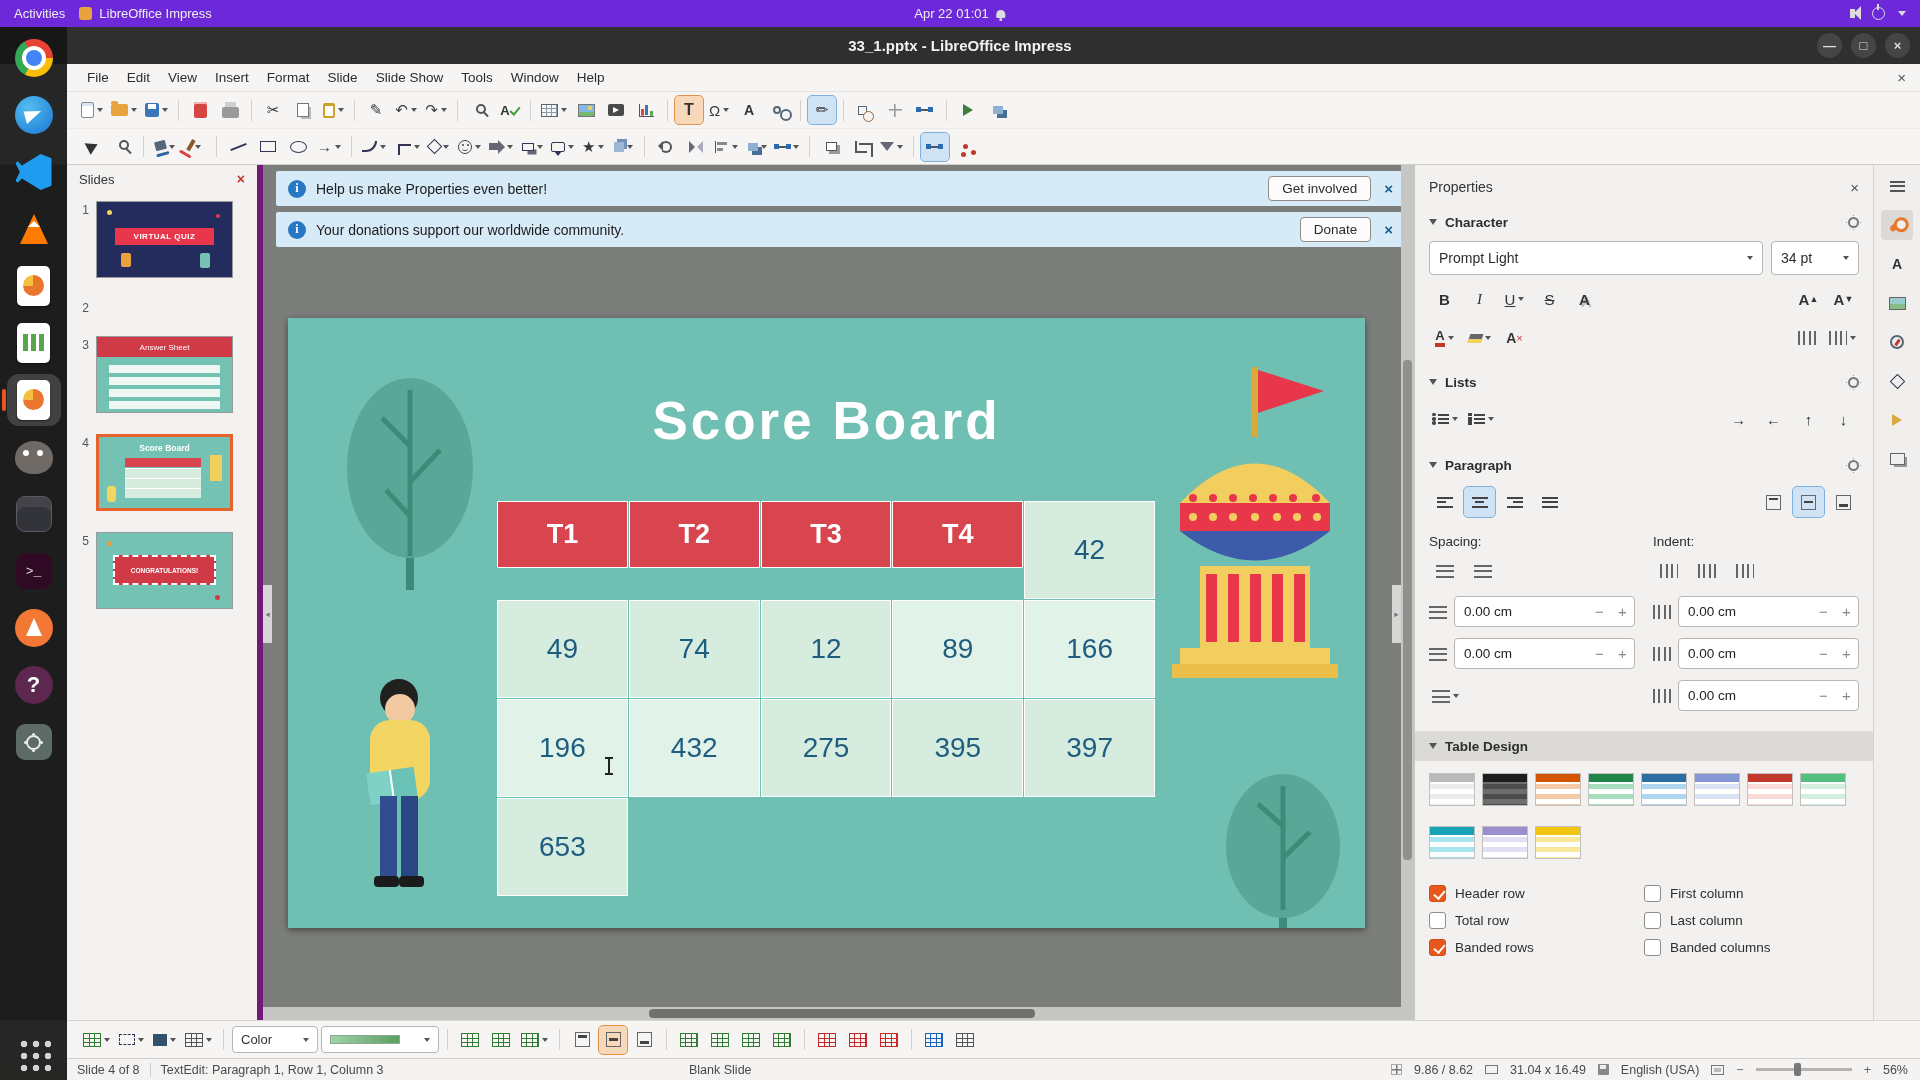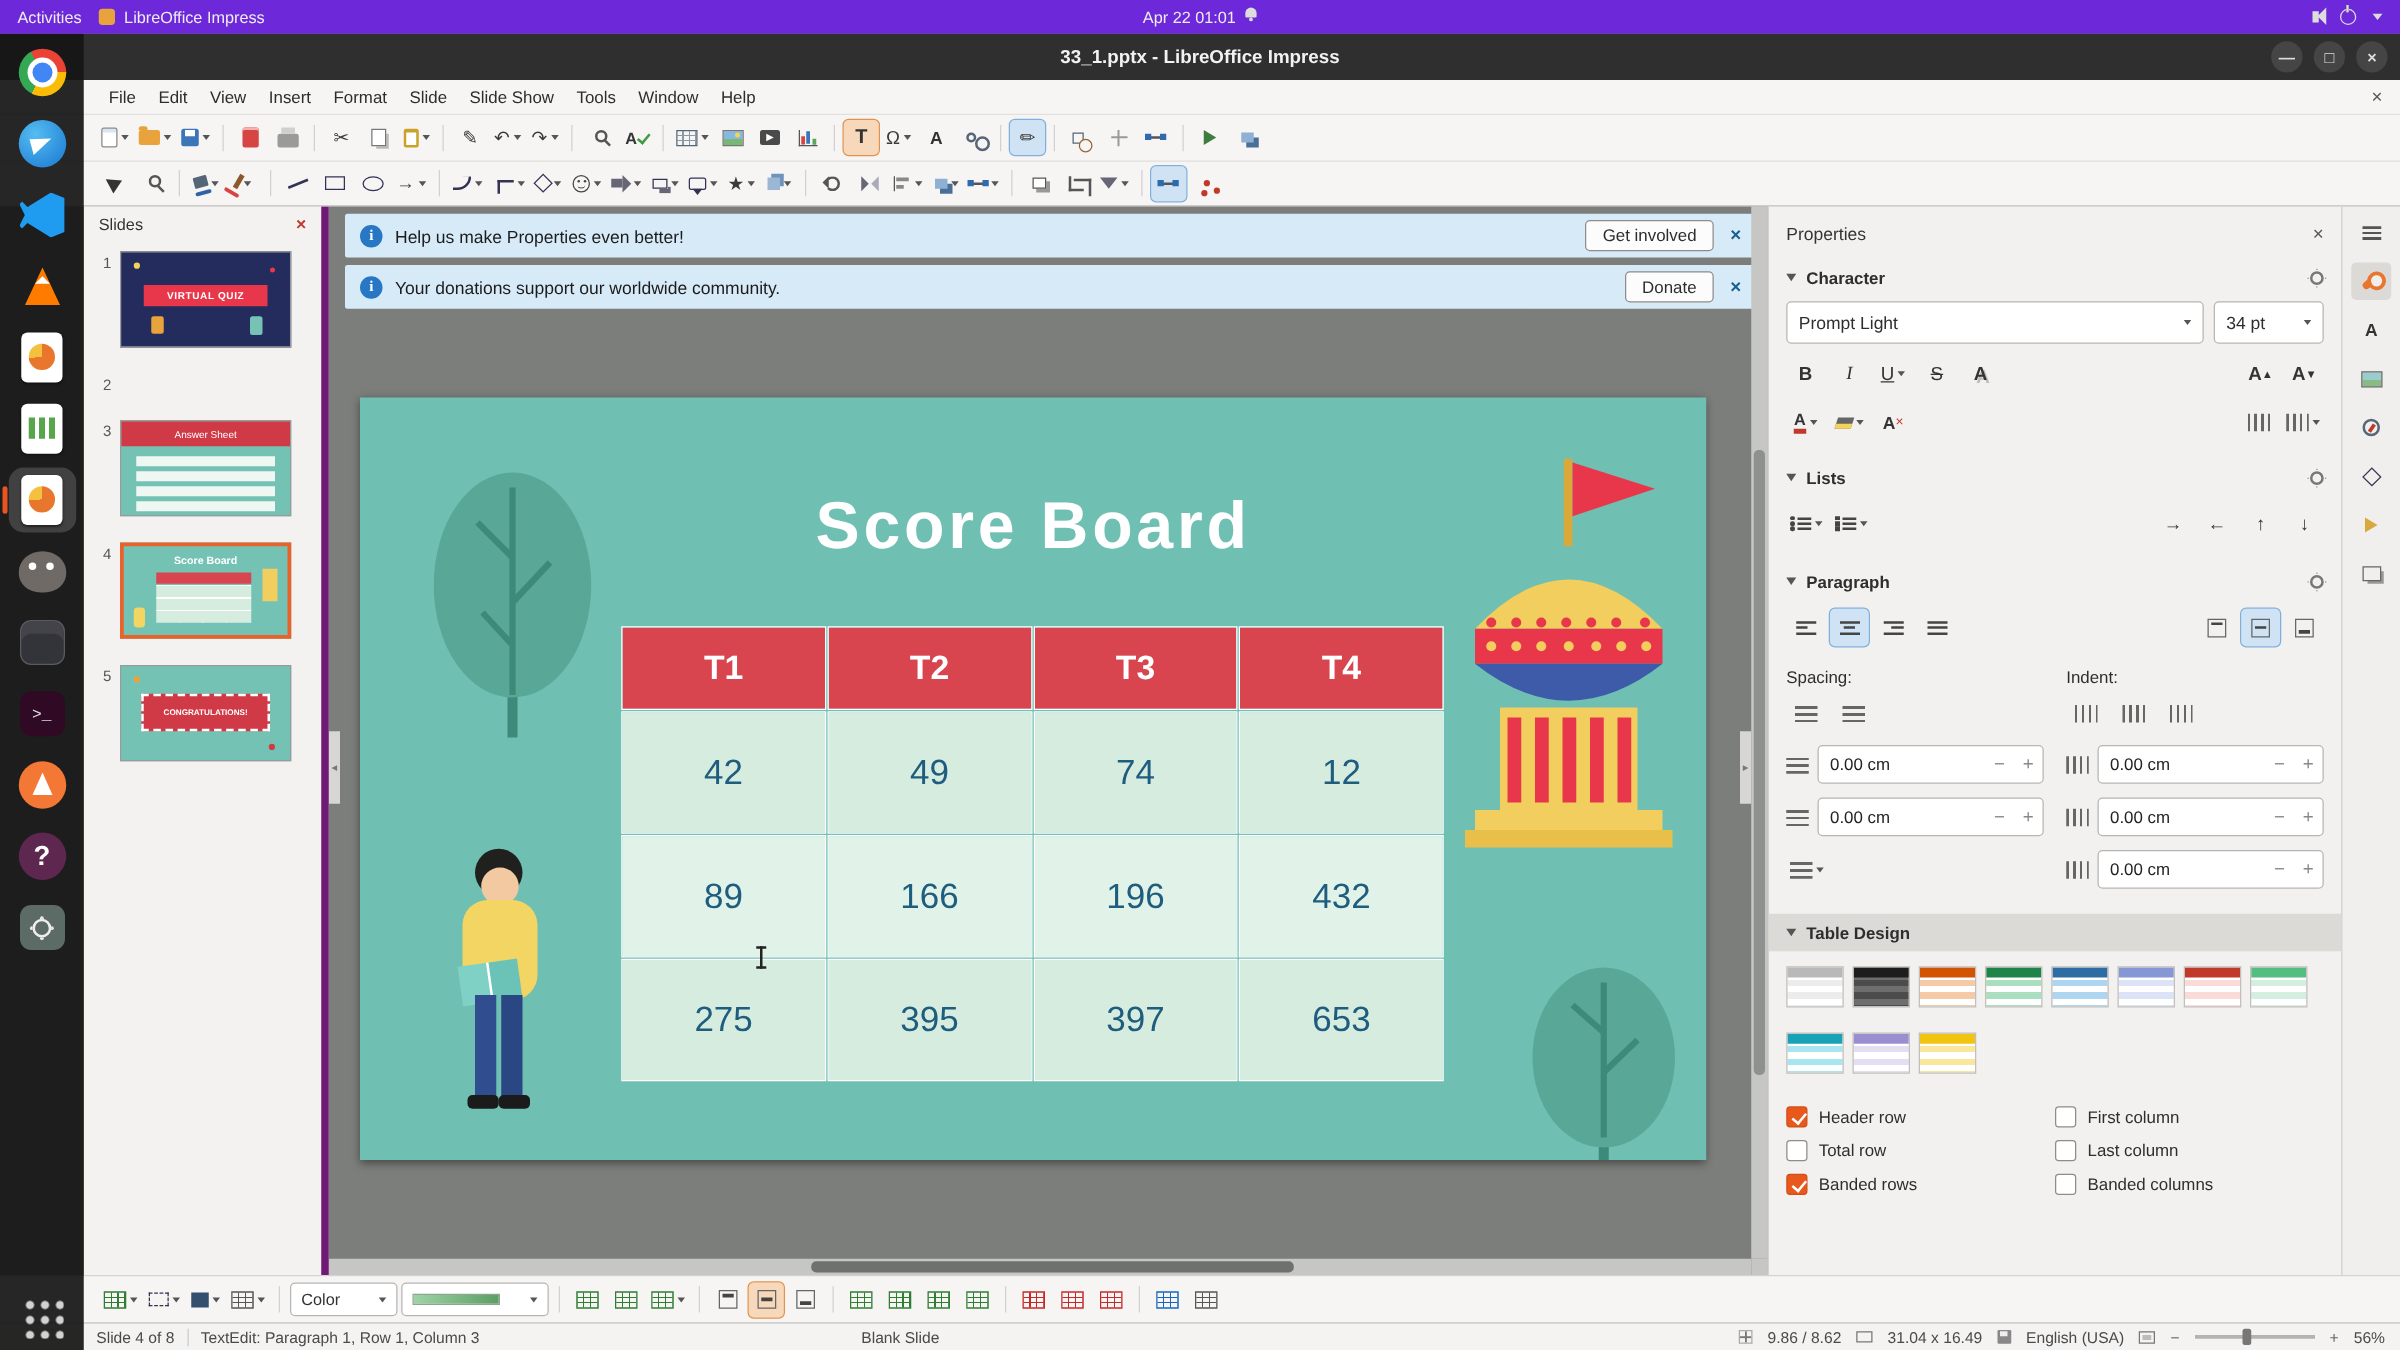--- a/index.html
+++ b/index.html
@@ -4,21 +4,21 @@
 <style>
 *{margin:0;padding:0;box-sizing:border-box}
 html,body{width:1920px;height:1080px;overflow:hidden;font-family:"Liberation Sans",sans-serif;background:#7c7e7b}
 i,b,s,u{font-style:normal;text-decoration:none;font-weight:normal}
 
 
 .topbar{position:absolute;top:0;left:0;right:0;height:27px;background:#6d28d9;color:#eee;display:flex;align-items:center;font-size:13px;z-index:300}
 .tb-left{display:flex;align-items:center;gap:14px;padding-left:14px}
 .tb-app{display:flex;align-items:center;gap:7px}
 .tb-appdot{width:13px;height:13px;border-radius:3px;background:#e8a33d}
-.tb-center{position:absolute;left:50%;transform:translateX(-50%);display:flex;gap:8px}
+.tb-center{position:absolute;left:50%;transform:translateX(-50%);display:flex;align-items:center;gap:8px}
 .bell{width:9px;height:8px;background:#ddd;border-radius:5px 5px 1px 1px;position:relative}
 .bell::after{content:"";position:absolute;left:3px;bottom:-3px;width:3px;height:3px;border-radius:50%;background:#ddd}
 .tb-right{margin-left:auto;display:flex;align-items:center;gap:13px;padding-right:14px}
 .spk{width:5px;height:9px;background:#ddd;position:relative;margin-right:4px}
 .spk::after{content:"";position:absolute;right:-6px;top:-3px;border-top:7px solid transparent;border-bottom:7px solid transparent;border-right:7px solid #ddd}
 .pwr{width:13px;height:13px;border:1.7px solid #ddd;border-radius:50%;position:relative}
 .pwr::after{content:"";position:absolute;left:4px;top:-4px;width:1.8px;height:6px;background:#060606;box-shadow:inset 0 0 0 2px #ddd}
 .carettop{width:0;height:0;border-left:4px solid transparent;border-right:4px solid transparent;border-top:5px solid #ddd}
 
 
@@ -151,21 +151,21 @@
 .th-title{position:absolute;top:6px;left:0;right:0;text-align:center;font-weight:bold}
 
 
 .canvas{position:absolute;left:263px;top:165px;right:506px;bottom:60px;background:#7c7e7b;overflow:hidden;z-index:20}
 .notif{position:absolute;left:13px;width:1132px;height:35px;background:#d7eaf8;display:flex;align-items:center;gap:10px;padding:0 12px;font-size:14px;color:#1c1c1c;border-radius:2px}
 .notif .info{width:18px;height:18px;border-radius:50%;background:#2777c4;color:#fff;font-size:12px;font-weight:bold;display:flex;align-items:center;justify-content:center;font-family:"Liberation Serif",serif;flex:none}
 .notif .nbtn{margin-left:auto;background:#fcfcfc;border:1px solid #8f8c89;border-radius:4px;padding:4px 13px;font-size:13.5px;color:#2d2d2d}
 .notif .nclose{color:#1a6091;font-weight:bold;font-size:15px;padding:0 3px}
 .slidepage{position:absolute;left:25px;top:153px;width:1077px;height:610px;background:#6fbfb2;box-shadow:0 2px 7px rgba(0,0,0,.45)}
 .slide-title{position:absolute;top:72px;left:0;width:100%;text-align:center;color:#fff;font-size:53px;font-weight:800;letter-spacing:3px}
-.stable{position:absolute;left:210px;top:184px;width:656px;display:grid;grid-template-columns:repeat(4,1fr);gap:3px;background:transparent}
+.stable{position:absolute;left:210px;top:184px;width:656px;display:grid;grid-template-columns:repeat(5,1fr);gap:3px;background:transparent}
 .stable .hc{height:65px;background:#d9454f;color:#fff;font-weight:bold;font-size:27px;display:flex;align-items:center;justify-content:center;outline:1.5px solid #fff}
 .stable .bc{height:96px;color:#1f5d7f;font-size:28px;display:flex;align-items:center;justify-content:center;outline:1.5px solid #fff}
 .r1,.r3{background:#d5ecdf}.r2{background:#e1f3e9}
 .vsb{position:absolute;right:0;top:0;bottom:13px;width:13px;background:#c6c6c4}
 .vsb .vthumb{position:absolute;left:2px;right:2px;top:195px;height:500px;background:#8f918e;border-radius:4px}
 .hsb{position:absolute;left:0;right:13px;bottom:0;height:13px;background:#c6c6c4}
 .hsb .hthumb{position:absolute;top:2px;bottom:2px;left:386px;width:386px;background:#6f716e;border-radius:4px}
 .sbcorner{position:absolute;right:0;bottom:0;width:13px;height:13px;background:#c6c6c4}
 .panehandle{position:absolute;top:420px;width:9px;height:58px;background:#d8d6d4;color:#777;font-size:9px;display:flex;align-items:center;justify-content:center}
 .ibeam{position:absolute;left:345px;top:592px;width:2px;height:18px;background:#222}

